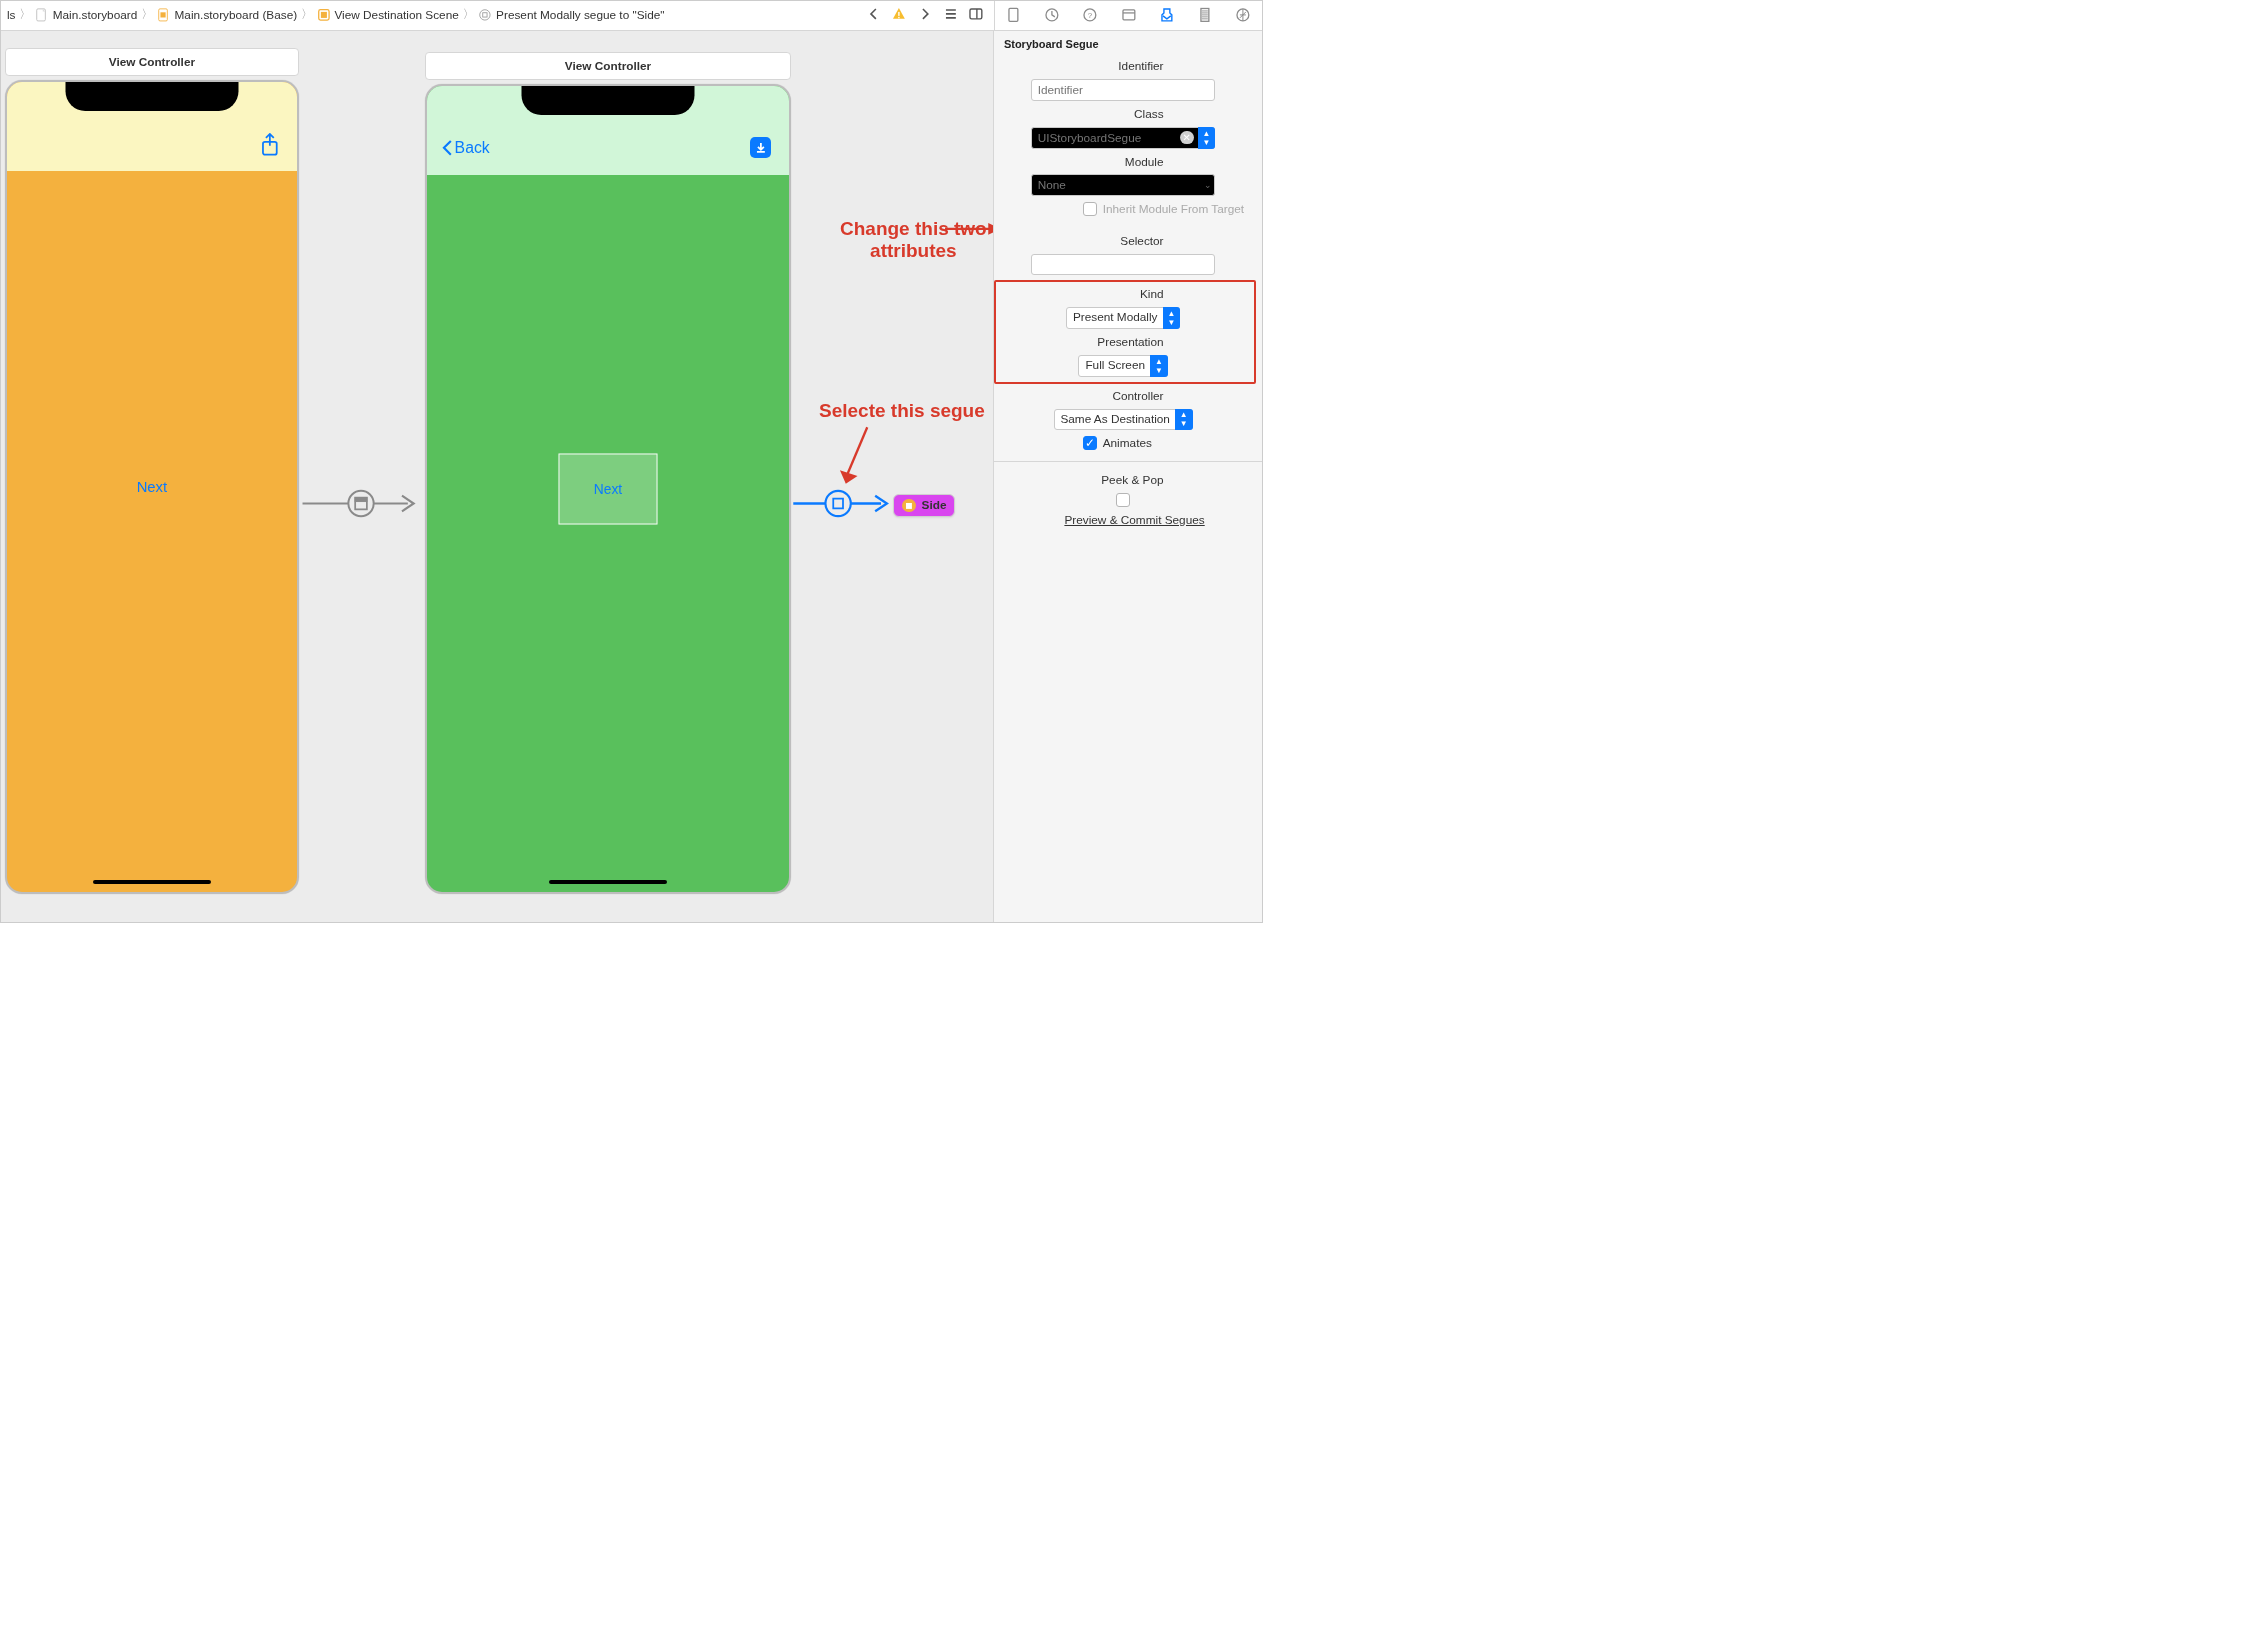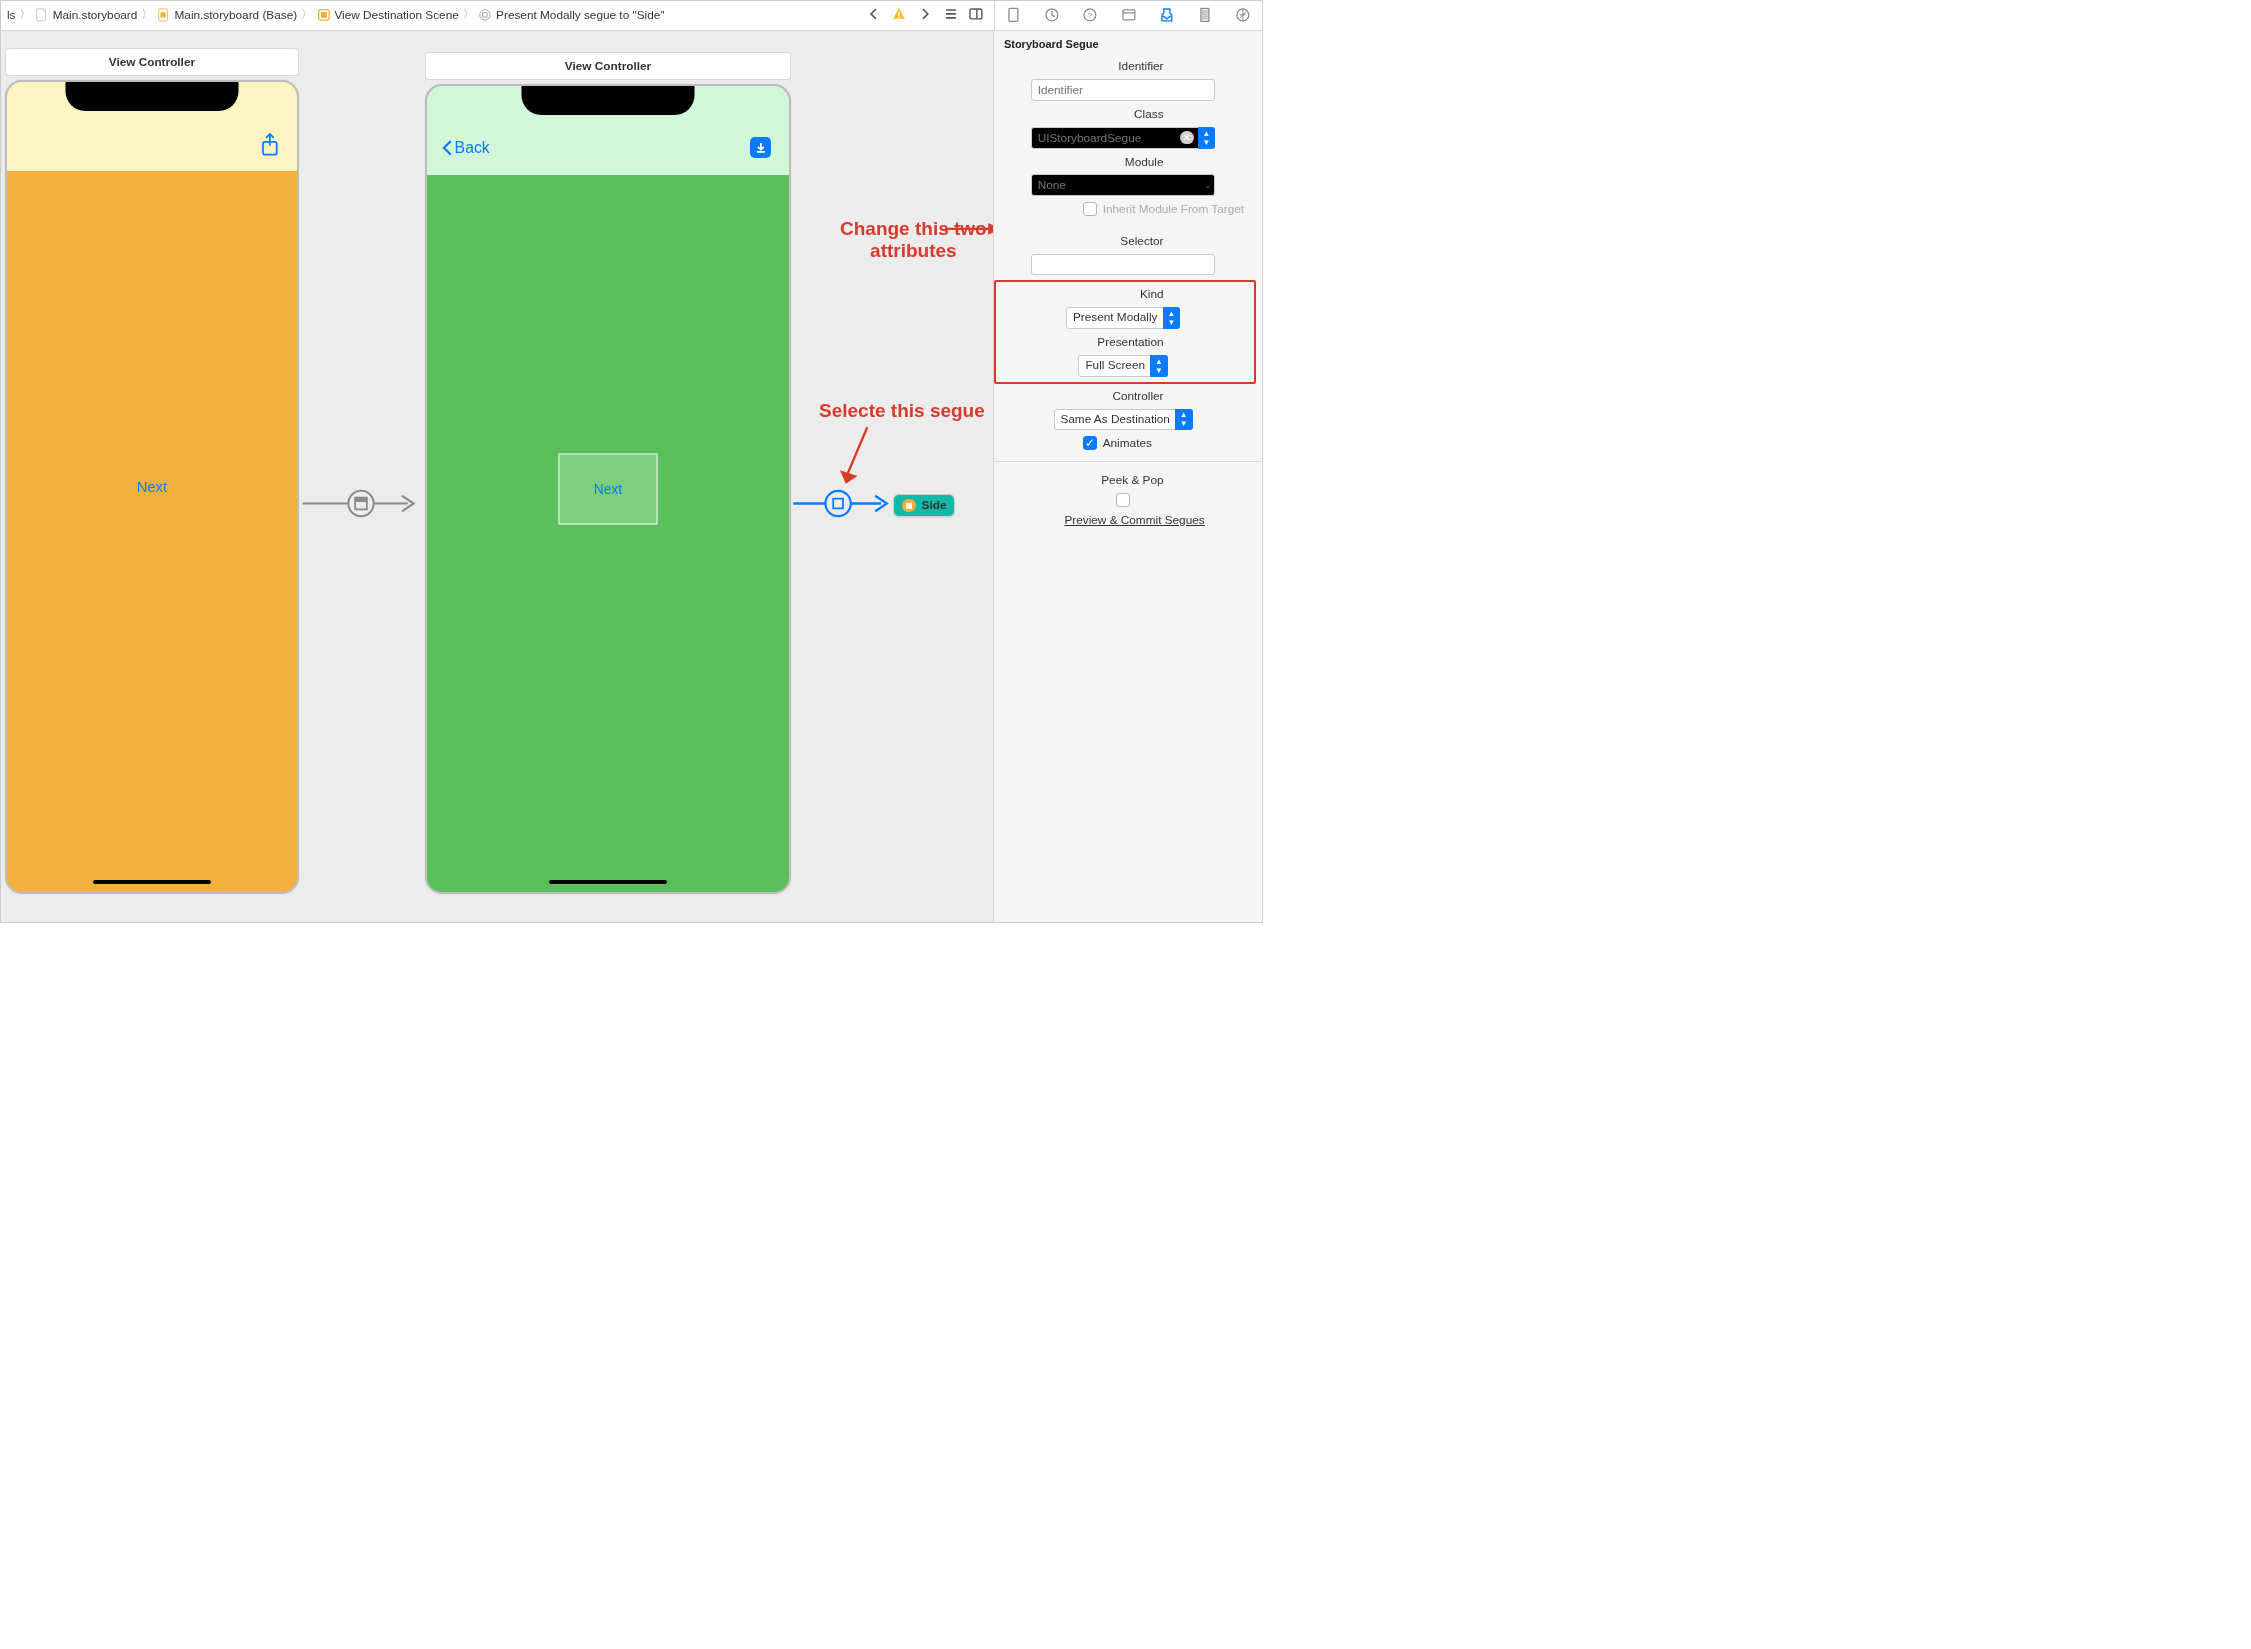--- a/index.html
+++ b/index.html
@@ -123,21 +123,21 @@
     color:#0a7aff; font-size:13.8px;
   }
   .share-icon { position:absolute; top:51px; right:17.7px; color:#0a7aff; }
   .download-icon { position:absolute; top:51px; right:17.7px; width:21.7px; height:21.7px;
     background:#0a7aff; border-radius:4.9px; display:flex; align-items:center; justify-content:center; color:#fff; }
   .back-btn { position:absolute; top:53px; left:13.8px; color:#0a7aff; font-size:15.8px; display:flex; align-items:center; gap:2px; }
   
   .segue-arrow { position:absolute; stroke:#8a8a8a; }
   .segue-arrow.blue { stroke:#0a7aff; }
   .segue-pill {
-    position:absolute; background:#14b8a6; border:1px solid #d0d0d0; border-radius:5.9px;
+    position:absolute; background:#d946ef; border:1px solid #d0d0d0; border-radius:5.9px;
     padding:3.9px 7.9px; font-size:11.8px; display:flex; align-items:center; gap:5.9px;
     box-shadow: 0 1px 2px rgba(0,0,0,0.08);
   }
   .segue-pill .dot { width:13.8px; height:13.8px; border-radius:50%; background:#f4b13e; display:flex; align-items:center; justify-content:center; }
   .annot { position:absolute; color:#d83a2b; font-size:19px; white-space:pre; text-align:center;font-weight:bold; }
   
   .insp-section-title {
     font-weight: 700;
     padding: 7.9px 9.9px 5.9px 9.9px;
     color: #222;

